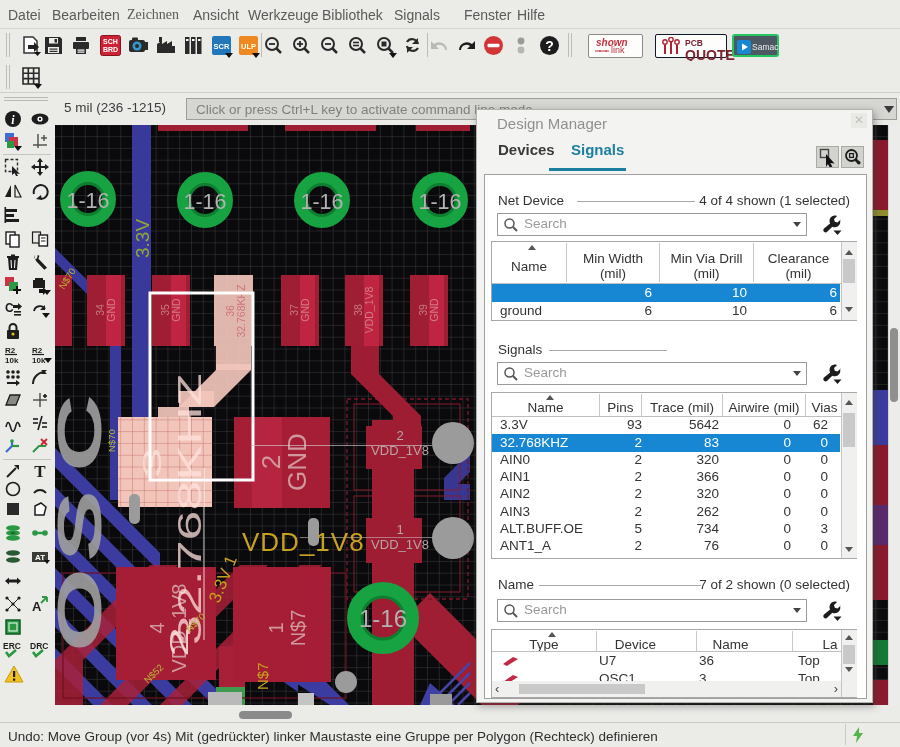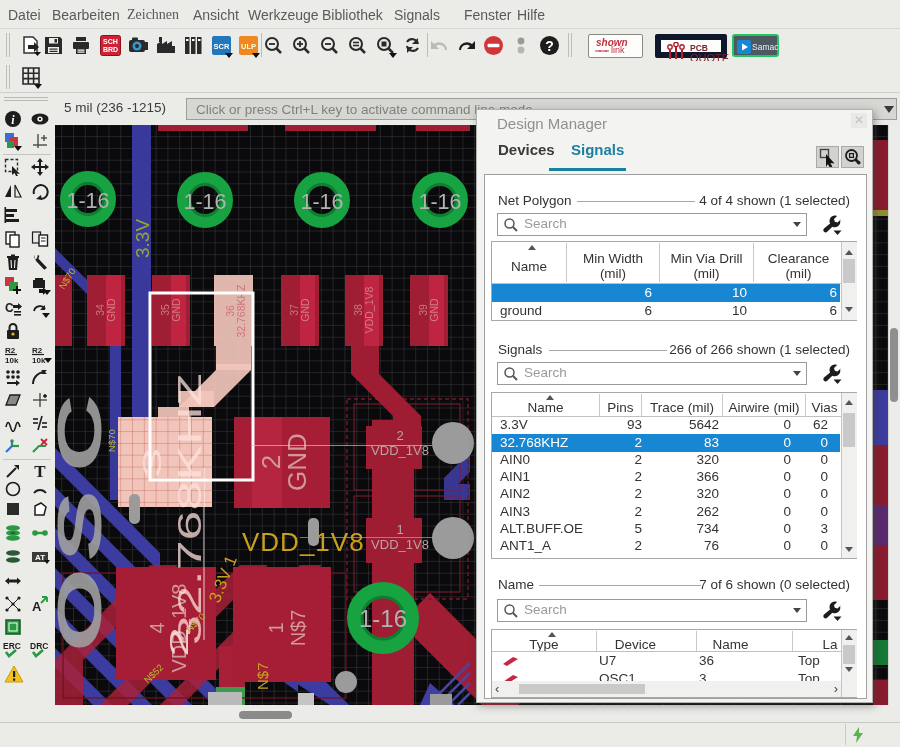--- a/index.html
+++ b/index.html
@@ -149,29 +149,29 @@
     <div class="abs" style="left:571px;top:33px;width:1px;height:24px;background:#bcbcb8;"></div>
     <div class="abs" style="left:588px;top:34px;width:55px;height:24px;background:#fdfdfc;border:1px solid #8a8a86;border-radius:2px;box-sizing:border-box;">
       <span style="position:absolute;left:7px;top:2px;font-size:10px;color:#c23040;font-style:italic;font-weight:bold;">shown</span>
       <span style="position:absolute;left:22px;top:10px;font-size:9px;color:#c23040;">link</span>
       <svg style="position:absolute;left:6px;top:12px;" width="14" height="8" viewBox="0 0 14 8">
           <path d="M0 4 h4 m2 0 h4 m2 0 h2" stroke="#c23040" stroke-width="1" fill="none"></path>
           <circle cx="5" cy="4" r="1" fill="#c23040"></circle>
           <circle cx="11" cy="4" r="1" fill="#c23040"></circle>
         </svg>
     </div>
-    <div class="abs" style="left:655px;top:34px;width:72px;height:24px;background:#fdfdfc;border:6px solid #0f172a;border-radius:2px;box-sizing:border-box;">
+    <div class="abs" style="left:655px;top:34px;width:72px;height:24px;background:#fdfdfc;border:1px solid #0f172a;border-radius:2px;box-sizing:border-box;">
       <svg style="position:absolute;left:5px;top:2px;" width="20" height="18" viewBox="0 0 20 18">
           <path d="M4 17 V8 M10 17 V5 M16 17 V8" stroke="#b02030" stroke-width="2" fill="none"></path>
           <circle cx="4" cy="5" r="2.2" fill="none" stroke="#b02030" stroke-width="1.4"></circle>
           <circle cx="10" cy="2.5" r="2.2" fill="none" stroke="#b02030" stroke-width="1.4"></circle>
           <circle cx="16" cy="5" r="2.2" fill="none" stroke="#b02030" stroke-width="1.4"></circle>
         </svg>
       <span style="position:absolute;left:29px;top:3px;font-size:8.5px;font-weight:bold;color:#7a2430;">PCB</span>
-      <span style="position:absolute;left:29px;top:12px;font-size:11px;font-weight:normal;color:#7a2430;">QUOTE</span>
+      <span style="position:absolute;left:29px;top:12px;font-size:14px;font-weight:bold;color:#7a2430;">QUOTE</span>
     </div>
     <div class="abs" style="left:732px;top:34px;width:47px;height:23px;background:#4d5862;border:2px solid #22c55e;border-radius:3px;box-sizing:border-box;">
       <rect><svg style="position:absolute;left:3px;top:4px;" width="14" height="14" viewBox="0 0 14 14">
             <rect width="14" height="14" rx="2" fill="#1787d3"></rect>
             <path d="M5 3.5 L11 7 L5 10.5 z" fill="#fff"></path>
           </svg>
       <span style="position:absolute;left:18px;top:6px;font-size:8.5px;color:#eee;">Samac</span>
     </rect></div>
   </div>
 
@@ -626,20 +626,21 @@
   </svg>
   </div>
 
   <div class="abs" style="left:888px;top:125px;width:12px;height:580px;background:#ececea;border-left:1px solid #d5d5d2;"></div>
   <div class="abs" style="left:890px;top:328px;width:8px;height:74px;background:#8f8f8f;border-radius:4px;"></div>
 
   <div class="abs" style="left:0;top:705px;width:900px;height:17px;background:#ebebe8;"></div>
   <div class="abs" style="left:239px;top:711px;width:53px;height:8px;background:#8a8a8a;border-radius:4px;"></div>
 
   <div class="abs" style="left:0;top:722px;width:900px;height:25px;background:#ebebe8;border-top:1px solid #c9c9c5;"></div>
+  <span class="txt" style="left:8px;top:729px;font-size:13.5px;color:#2e2e2e;">Undo: Move Group (vor 4s) Mit (gedrückter) linker Maustaste eine Gruppe per Polygon (Rechteck) definieren</span>
   <div class="abs" style="left:845px;top:724px;width:1px;height:21px;background:#c9c9c5;"></div>
   <svg class="abs" style="left:849px;top:726px;" width="18" height="18" viewBox="0 0 18 18">
       <path d="M10 1 L4 10 h4 l-1 7 L14 7 h-4 z" fill="#55b44a"></path>
     </svg>
 
   <div id="panel" class="abs" style="left:476px;top:109px;width:397px;height:594px;background:#f3f3f1;border:1px solid #b2b2ae;box-shadow:2px 3px 8px rgba(60,60,60,.45);box-sizing:border-box;font-size:13.5px;color:#333;">
     <span class="txt" style="left:20px;top:5px;font-size:15px;color:#8f8f8f;">Design Manager</span>
     <div class="abs" style="left:374px;top:3px;width:16px;height:15px;background:#e9e9e6;color:#c0c0bd;font-size:12px;text-align:center;line-height:14px;">✕</div>
     <span class="txt" style="left:21px;top:31px;font-size:15px;font-weight:bold;color:#3a3a3a;">Devices</span>
     <span class="txt" style="left:94px;top:31px;font-size:15px;font-weight:bold;color:#1b7f9e;">Signals</span>
@@ -654,21 +655,21 @@
       <svg width="21" height="20" viewBox="0 0 21 20">
           <circle cx="9.5" cy="8.5" r="5.5" fill="none" stroke="#1d1d1d" stroke-width="1.8"></circle>
           <rect x="7.6" y="6.6" width="3.8" height="3.8" fill="none" stroke="#1d1d1d" stroke-width="1.3"></rect>
           <line x1="13.5" y1="12.5" x2="16.5" y2="15.5" stroke="#1d1d1d" stroke-width="3"></line>
           <circle cx="16.8" cy="15.8" r="1.8" fill="#1d1d1d"></circle>
         </svg>
     </div>
 
     <div class="abs" style="left:7px;top:64px;width:383px;height:525px;background:#ffffff;border:1px solid #a0a0a0;box-sizing:border-box;"></div>
 
-    <span class="txt" style="left:21px;top:83px;">Net Polygon</span>
+    <span class="txt" style="left:21px;top:83px;">Net Device</span>
     <div class="abs" style="left:100px;top:91px;width:118px;height:1px;background:#a8a8a8;"></div>
     <span class="txt" style="right:22px;top:83px;">4 of 4 shown (1 selected)</span>
     <div class="srch" style="left:20px;top:103px;"></div>
     <svg class="abs" style="left:26px;top:107px;" width="16" height="16" viewBox="0 0 16 16">
         <circle cx="6.5" cy="6.5" r="4.5" fill="none" stroke="#555" stroke-width="1.5"></circle>
         <line x1="10" y1="10" x2="14" y2="14" stroke="#555" stroke-width="2"></line>
       </svg>
     <span class="txt" style="left:47px;top:106px;color:#9a9a9a;">Search</span>
     <div class="abs" style="left:316px;top:112px;width:0;height:0;border-left:4px solid transparent;border-right:4px solid transparent;border-top:5px solid #444;"></div>
     <svg class="abs" style="left:344px;top:104px;" width="22" height="22" viewBox="0 0 22 22">
@@ -700,21 +701,20 @@
         <span class="rowv" style="left:267px;top:1px;width:78px;">6</span>
       </div>
       <div class="sbv" style="left:364px;top:132px;height:78px;"></div>
       <div class="caret cu" style="left:368px;top:140px;"></div>
       <div class="abs" style="left:366px;top:149px;width:12px;height:24px;background:#c9c9c9;"></div>
       <div class="caret cd" style="left:368px;top:197px;"></div>
     </div>
 
     <span class="txt" style="left:21px;top:232px;">Signals</span>
     <div class="abs" style="left:72px;top:240px;width:118px;height:1px;background:#a8a8a8;"></div>
-    <span class="txt" style="right:22px;top:232px;">266 of 266 shown (1 selected)</span>
     <div class="srch" style="left:20px;top:252px;"></div>
     <svg class="abs" style="left:26px;top:256px;" width="16" height="16" viewBox="0 0 16 16">
         <circle cx="6.5" cy="6.5" r="4.5" fill="none" stroke="#555" stroke-width="1.5"></circle>
         <line x1="10" y1="10" x2="14" y2="14" stroke="#555" stroke-width="2"></line>
       </svg>
     <span class="txt" style="left:47px;top:255px;color:#9a9a9a;">Search</span>
     <div class="abs" style="left:316px;top:261px;width:0;height:0;border-left:4px solid transparent;border-right:4px solid transparent;border-top:5px solid #444;"></div>
     <svg class="abs" style="left:344px;top:253px;" width="22" height="22" viewBox="0 0 22 22">
         <path d="M19.9 6.1c-.1-.3-.5-.4-.7-.2l-2.7 2.7-2.7-.8-.8-2.7 2.7-2.7c.2-.2.1-.6-.2-.7-2.4-.7-5 .2-6.3 2.5-.9 1.6-.9 3.7-.1 5.3L3 14.6c-.9.9-.9 2.4 0 3.2.9.9 2.4.9 3.2 0l5.1-5.1c1.6.8 3.7.8 5.3-.1 2.3-1.3 3.2-3.9 2.5-6.3z" fill="#1d1d1d"></path>
         <path d="M12.5 16.5 h8 l-4 4.5 z" fill="#1d1d1d"></path>
@@ -792,21 +792,21 @@
           </div>
       </div>
       <div class="sbv" style="left:364px;top:283px;height:165px;"></div>
       <div class="caret cu" style="left:368px;top:290px;"></div>
       <div class="abs" style="left:366px;top:303px;width:12px;height:34px;background:#c9c9c9;"></div>
       <div class="caret cd" style="left:368px;top:437px;"></div>
     </div>
 
     <span class="txt" style="left:21px;top:467px;">Name</span>
     <div class="abs" style="left:62px;top:475px;width:162px;height:1px;background:#a8a8a8;"></div>
-    <span class="txt" style="right:22px;top:467px;">7 of 6 shown (0 selected)</span>
+    <span class="txt" style="right:22px;top:467px;">7 of 2 shown (0 selected)</span>
     <div class="srch" style="left:20px;top:489px;"></div>
     <svg class="abs" style="left:26px;top:493px;" width="16" height="16" viewBox="0 0 16 16">
         <circle cx="6.5" cy="6.5" r="4.5" fill="none" stroke="#555" stroke-width="1.5"></circle>
         <line x1="10" y1="10" x2="14" y2="14" stroke="#555" stroke-width="2"></line>
       </svg>
     <span class="txt" style="left:47px;top:492px;color:#9a9a9a;">Search</span>
     <div class="abs" style="left:316px;top:498px;width:0;height:0;border-left:4px solid transparent;border-right:4px solid transparent;border-top:5px solid #444;"></div>
     <svg class="abs" style="left:344px;top:490px;" width="22" height="22" viewBox="0 0 22 22">
         <path d="M19.9 6.1c-.1-.3-.5-.4-.7-.2l-2.7 2.7-2.7-.8-.8-2.7 2.7-2.7c.2-.2.1-.6-.2-.7-2.4-.7-5 .2-6.3 2.5-.9 1.6-.9 3.7-.1 5.3L3 14.6c-.9.9-.9 2.4 0 3.2.9.9 2.4.9 3.2 0l5.1-5.1c1.6.8 3.7.8 5.3-.1 2.3-1.3 3.2-3.9 2.5-6.3z" fill="#1d1d1d"></path>
         <path d="M12.5 16.5 h8 l-4 4.5 z" fill="#1d1d1d"></path>

